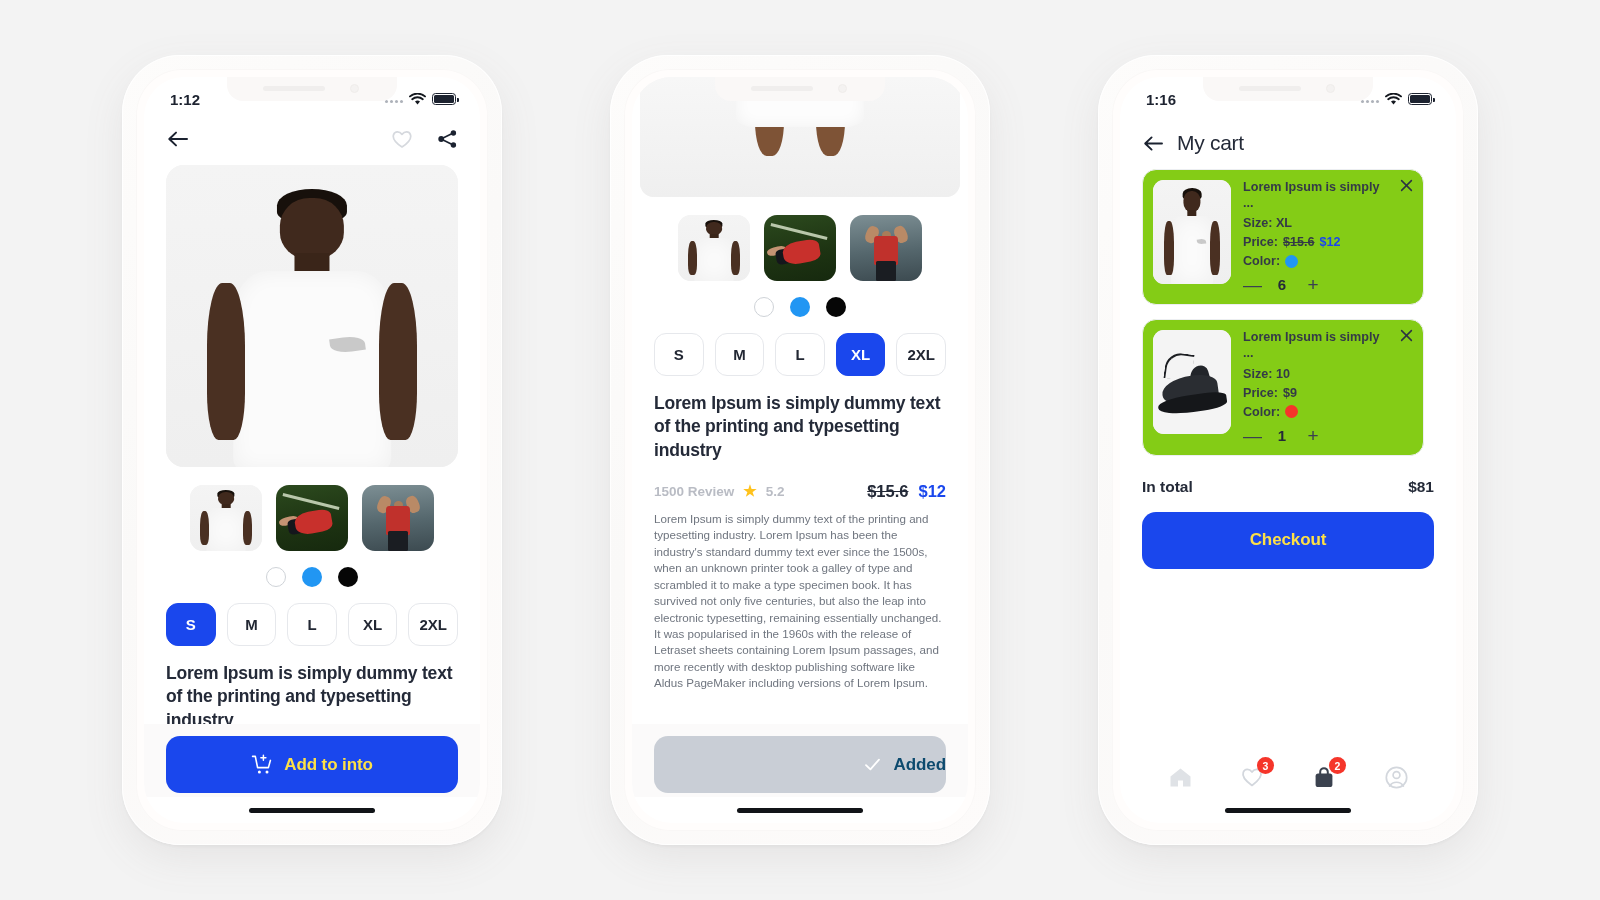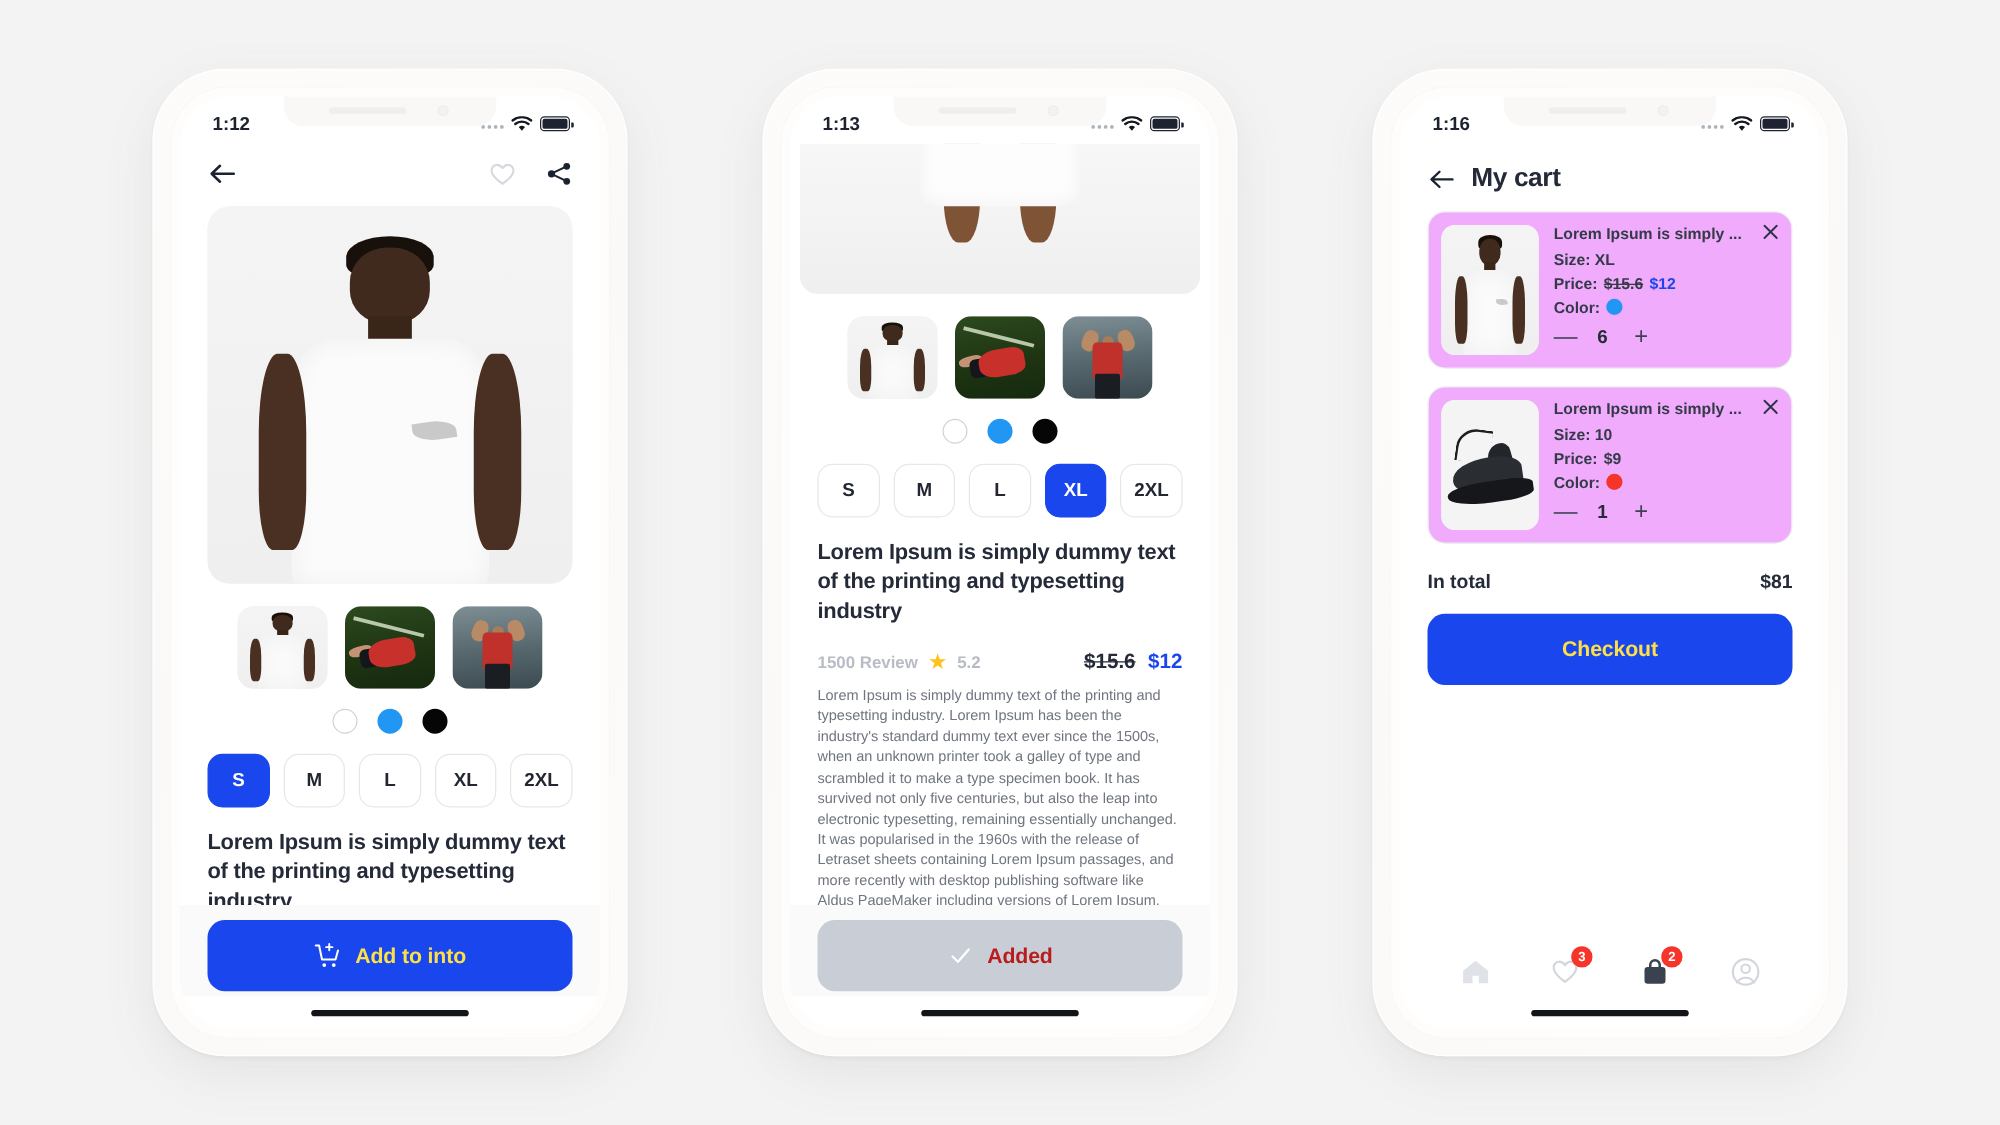--- a/index.html
+++ b/index.html
@@ -89,52 +89,52 @@
     color:#242a38; letter-spacing:-.2px;
   }
   .cta-wrap{
     flex:0 0 auto; padding:12px 22px 4px 22px; background:#fbfafa;
   }
   .cta{
     height:57px; border-radius:14px; background:#1a47ed; color:#fde047;
     display:flex; align-items:center; justify-content:center; gap:11px;
     font-size:17px; font-weight:700; cursor:pointer; letter-spacing:-.1px;
   }
-  .cta.disabled{ background:#c9ced6; color:#b91c1c; cursor:default; }
+  .cta.disabled{ background:#c9ced6; color:#0c4a6e; cursor:default;justify-content:flex-end; }
 
   
   .s2-hero{ margin:0 8px; height:120px; border-radius:0 0 14px 14px; background:#f4f4f4; position:relative; overflow:hidden;}
   .s2-body{ padding:0 22px; }
   .title2{ font-size:17.5px; font-weight:700; line-height:1.33; color:#242a38; letter-spacing:-.2px; margin-top:16px;}
   .meta-row{ display:flex; align-items:center; justify-content:space-between; margin-top:20px; }
   .meta-left{ display:flex; align-items:center; gap:9px; color:#b9bcc4; font-size:13.5px; font-weight:600;}
   .star{ color:#ffc21c; font-size:15px; }
   .price-row{ display:flex; align-items:baseline; gap:10px; }
   .old{ font-size:16.5px; font-weight:800; color:#242a38; text-decoration:line-through; }
   .new{ font-size:16.5px; font-weight:800; color:#1a47ed; }
   .desc{ margin-top:10px; font-size:11.6px; line-height:1.42; color:#6f757f; }
   .step-btn{ font-size:19px; color:#3b4151; cursor:pointer; line-height:1; user-select:none; width:16px; text-align:center;}
   .step-val{ font-size:15px; font-weight:700; color:#242a38; min-width:12px; text-align:center; }
 
   
   .s3-head{ display:flex; align-items:center; gap:12px; padding:16px 22px 0 22px;}
-  .s3-title{ font-size:21px; font-weight:700; color:#242a38; letter-spacing:-.3px;}
+  .s3-title{ font-size:21px; font-weight:400; color:#242a38; letter-spacing:-.3px;}
   .s3-sub{ padding:8px 22px 0 22px; font-size:12.5px; color:#5d636e; }
   .searchbar{
     margin:12px 22px 0 22px; height:50px; border-radius:13px; background:#f2f3f5;
     display:flex; align-items:center; gap:10px; padding:0 16px; cursor:text;
   }
   .searchbar input{
     border:0; outline:0; background:transparent; font-family:inherit;
     font-size:13.5px; color:#9aa0aa; width:100%;
   }
   .searchbar input::placeholder{ color:#b2b7bf; }
   .cart-card{
-    margin:14px 22px 0 22px; border:1.3px solid #eceef1; border-radius:14px;
-    padding:10px; display:flex; gap:12px; background:#f0abfc;justify-content:space-between;
+    margin:14px 32px 0 22px; border:1.3px solid #eceef1; border-radius:14px;
+    padding:10px; display:flex; gap:12px; background:#84cc16;justify-content:space-between;
   }
   .cart-img{ width:78px; height:104px; border-radius:11px; background:#f4f4f4; position:relative; overflow:hidden; flex:0 0 auto;}
   .cart-info{ flex:1 1 auto; position:relative; padding-right:4px; }
   .ci-name{ font-size:12.6px; font-weight:600; color:#343a47; padding-right:20px; line-height:1.25;}
   .ci-line{ font-size:12.6px; font-weight:600; color:#343a47; margin-top:5px; display:flex; align-items:center; gap:5px;}
   .ci-line .strike{ text-decoration:line-through; }
   .ci-dot{ width:13px; height:13px; border-radius:50%; display:inline-block; }
   .x-btn{ position:absolute; right:0; top:-1px; font-size:15px; color:#3b4151; cursor:pointer; line-height:1; }
   .ci-step{ display:flex; align-items:center; gap:17px; margin-top:7px; }
   .total-row{ display:flex; align-items:center; justify-content:space-between; margin:22px 22px 0 22px; }
@@ -321,37 +321,20 @@
 
   <div class="phone">
     <div class="phone-body"></div>
     <div class="phone-inner">
       <div class="screen">
         <div class="notch">
           <div class="speaker"></div>
           <div class="cam"></div>
         </div>
 
-        <div class="statusbar">
-          <span>1:13</span>
-          <span class="status-right">
-            <span class="dots">
-                <i></i>
-                <i></i>
-                <i></i>
-                <i></i>
-              </span>
-            <svg width="17" height="13" viewBox="0 0 17 13">
-              <path d="M8.5 11.6 L11 8.6 A4 4 0 0 0 6 8.6 Z" fill="#14181f"></path>
-              <path d="M3.2 6.2 A8.2 8.2 0 0 1 13.8 6.2" stroke="#14181f" stroke-width="1.9" fill="none" stroke-linecap="round"></path>
-              <path d="M1 3.4 A11.6 11.6 0 0 1 16 3.4" stroke="#14181f" stroke-width="1.9" fill="none" stroke-linecap="round"></path>
-            </svg>
-            <span class="batt"></span>
-          </span>
-        </div>
 
         <div class="body-scroll">
           <div class="s2-hero">
             <div class="ph ph-legs">
               <div class="lg1"></div>
                 <div class="lg2"></div>
                 <div class="skirt"></div>
             </div>
           </div>
 

